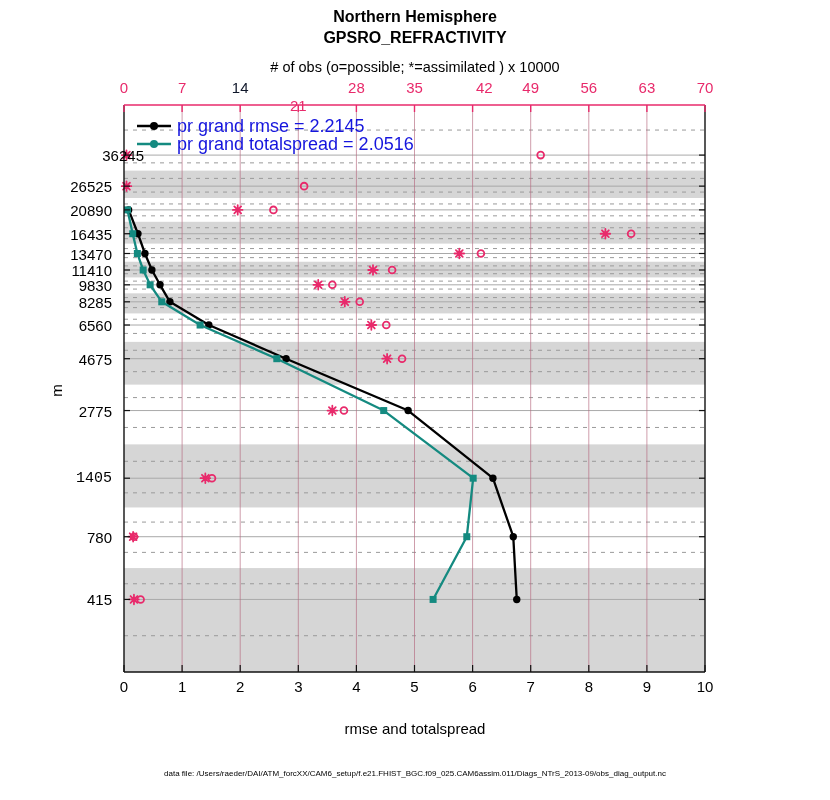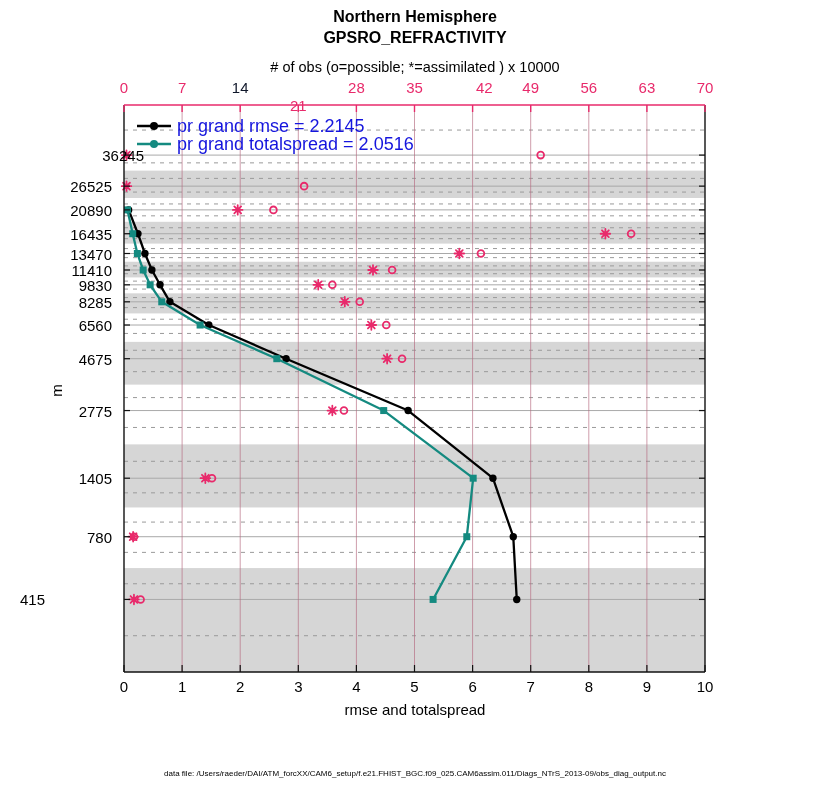--- a/index.html
+++ b/index.html
@@ -2,21 +2,21 @@
 <html><head>
 <meta charset="utf-8">
 <style>
   html,body{margin:0;padding:0;background:#fff;}
   .fig{position:relative;width:830px;height:800px;background:#fff;overflow:hidden;
        font-family:"Liberation Sans",sans-serif;color:#000;}
   .abs{position:absolute;}
   .ctr{left:0;width:830px;text-align:center;}
   .title-line{font-size:16px;font-weight:bold;}
   .top-label{font-size:14.5px;}
-  .x-label{font-size:15px;}
+  .x-label{font-size:15px;margin-top:19px;}
   .subtitle{font-size:15px;}
   .footer{font-size:8px;}
   .y-label{left:50px;top:382px;font-size:15px;transform:rotate(-90deg);transform-origin:center;}
   .tick-label{position:absolute;font-size:15px;white-space:nowrap;}
   .legend-row{position:absolute;display:flex;align-items:center;gap:5px;height:14px;}
   .legend-text{font-size:18px;white-space:nowrap;}
   svg{position:absolute;left:0;top:0;}
 </style>
 </head>
 <body>
@@ -258,17 +258,17 @@
       <div class="tick-label" style="top: 178.142px; left: 0px; width: 112px; text-align: right;">26525</div>
       <div class="tick-label" style="top: 201.882px; left: 0px; width: 112px; text-align: right;">20890</div>
       <div class="tick-label" style="top: 225.726px; left: 0px; width: 112px; text-align: right;">16435</div>
       <div class="tick-label" style="top: 245.503px; left: 0px; width: 112px; text-align: right;">13470</div>
       <div class="tick-label" style="top: 262.002px; left: 0px; width: 112px; text-align: right;">11410</div>
       <div class="tick-label" style="top: 276.819px; left: 0px; width: 112px; text-align: right;">9830</div>
       <div class="tick-label" style="top: 293.817px; left: 0px; width: 112px; text-align: right;">8285</div>
       <div class="tick-label" style="top: 317.024px; left: 0px; width: 112px; text-align: right;">6560</div>
       <div class="tick-label" style="top: 350.7px; left: 0px; width: 112px; text-align: right;">4675</div>
       <div class="tick-label" style="top: 402.549px; left: 0px; width: 112px; text-align: right;">2775</div>
-      <div class="tick-label" style="top: 470.207px; left: 0px; width: 112px; text-align: right;">1405</div>
+      <div class="tick-label" style="top: 470.207px; left: 0px; width: 112px; text-align: right; font-family: Liberation Mono, monospace;">1405</div>
       <div class="tick-label" style="top: 528.708px; left: 0px; width: 112px; text-align: right;">780</div>
-      <div class="tick-label" style="top: 591.436px; left: 0px; width: 112px; text-align: left; padding-left: 20px;">415</div>
+      <div class="tick-label" style="top: 591.436px; left: 0px; width: 112px; text-align: right;">415</div>
     </div>
 </div>
 
 </body></html>

